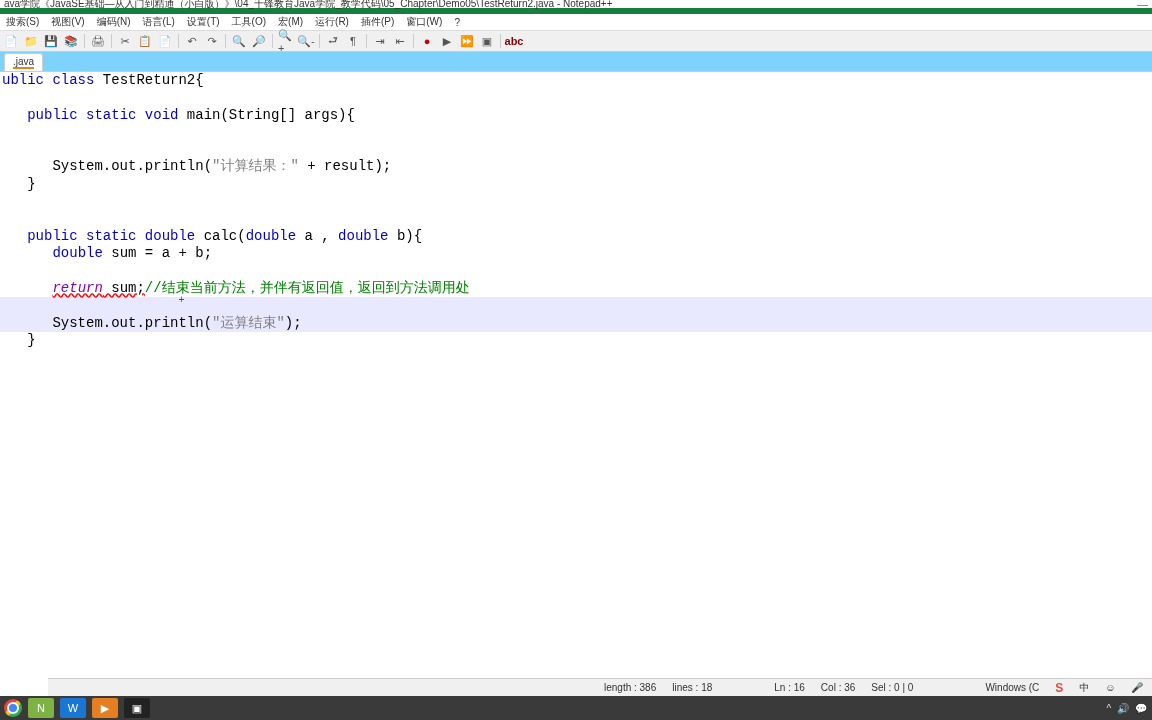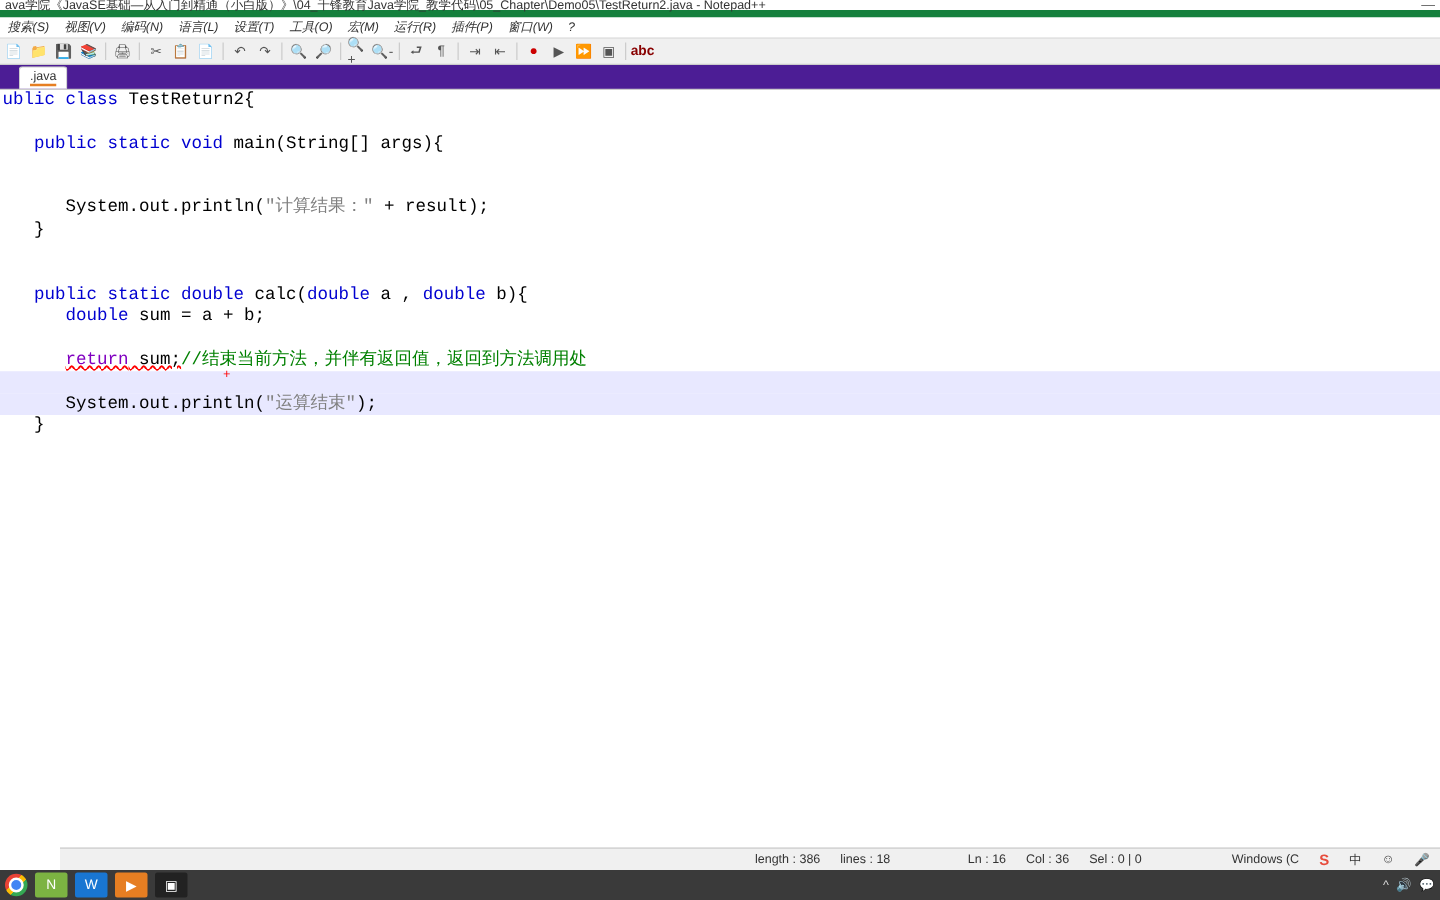--- a/index.html
+++ b/index.html
@@ -1,30 +1,30 @@
 <!DOCTYPE html>
 <html><head>
 <meta charset="utf-8">
 <style>
 * { margin: 0; padding: 0; box-sizing: border-box; }
 body { font-family: "Microsoft YaHei", Arial, sans-serif; font-size: 11px; background: #fff; overflow: hidden; width: 1152px; height: 720px; position: relative; }
 .title-bar { height: 14px; background: #fff; display: flex; align-items: center; padding: 0 4px; font-size: 10px; color: #333; border-bottom: 6px solid #15803d; }
 .title-bar .buttons { margin-left: auto; display: flex; gap: 34px; }
 .title-bar .minimize { color: #666; font-size: 11px; }
-.menu-bar { height: 16px; background: #fff; display: flex; align-items: center; padding: 0 2px; font-size: 10px; color: #333; gap: 4px; font-style: italic; }
+.menu-bar { height: 16px; background: #fff; display: flex; align-items: center; padding: 0 2px; font-size: 10px; color: #333; gap: 4px; }
 .menu-bar span { padding: 0 4px; cursor: pointer; }
 .toolbar { height: 22px; background: #f0f0f0; border-top: 1px solid #ddd; border-bottom: 1px solid #ccc; display: flex; align-items: center; padding: 0 2px; gap: 2px; }
 .toolbar .tb-icon { width: 18px; height: 18px; display: inline-flex; align-items: center; justify-content: center; font-size: 11px; color: #555; cursor: pointer; border: 1px solid transparent; }
 .toolbar .sep { width: 1px; height: 14px; background: #ccc; margin: 0 2px; }
-.tab-bar { height: 20px; background: #4c1d95; border-bottom: 1px solid #ccc; display: flex; align-items: flex-end; padding-left: 15px; }
+.tab-bar { height: 20px; background: #7dd3fc; border-bottom: 1px solid #ccc; display: flex; align-items: flex-end; padding-left: 4px; }
 .tab { background: #fff; border: 1px solid #ccc; border-bottom: none; padding: 2px 8px; font-size: 10px; color: #333; border-radius: 3px 3px 0 0; }
 .editor { position: relative; background: #fff; height: 606px; overflow: hidden; }
 .code-line { font-family: Consolas, "Courier New", monospace; font-size: 14px; line-height: 17.3px; padding-left: 2px; white-space: pre; color: #000; }
 .kw-blue { color: #0000d0; font-weight: 400; }
-.kw-purple { color: #8000c0; font-weight: 500; }
+.kw-purple { color: #8000c0; font-weight: 500; font-style: italic; }
 .num-orange { color: #e07000; }
 .str-gray { color: #808080; }
 .comment-green { color: #008000; }
 .highlight-line { background: #e8e8ff; }
 .red-underline { text-decoration: underline; text-decoration-color: red; text-decoration-style: wavy; }
 .red-mark { color: red; position: relative; top: -6px; font-size: 10px; }
 .status-bar { position: absolute; bottom: 24px; left: 0; right: 0; height: 18px; background: #f0f0f0; border-top: 1px solid #ccc; display: flex; align-items: center; font-size: 10px; color: #333; padding: 0 8px; justify-content: flex-end; gap: 16px; margin-left: 48px; }
 .taskbar { position: absolute; bottom: 0; left: 0; right: 0; height: 24px; background: #3a3a3a; display: flex; align-items: center; padding: 0 4px; gap: 6px; }
 .taskbar .tb-app { width: 26px; height: 20px; background: #555; border-radius: 2px; display: inline-flex; align-items: center; justify-content: center; font-size: 11px; color: #fff; cursor: pointer; }
 .taskbar .tb-app.chrome { background: linear-gradient(135deg,#ea4335 40%,#fbbc05 40%,#fbbc05 60%,#34a853 60%); border-radius: 50%; width: 18px; height: 18px; position: relative; }

